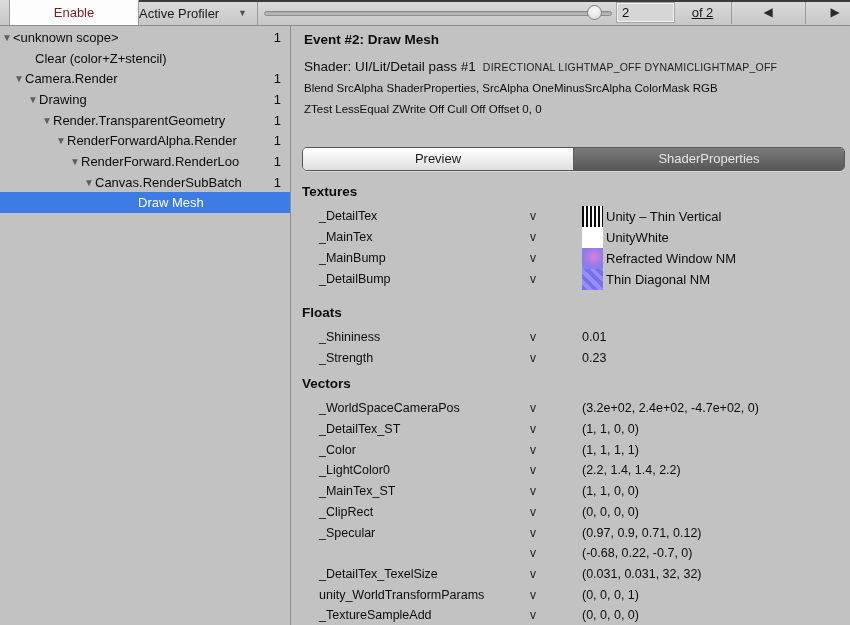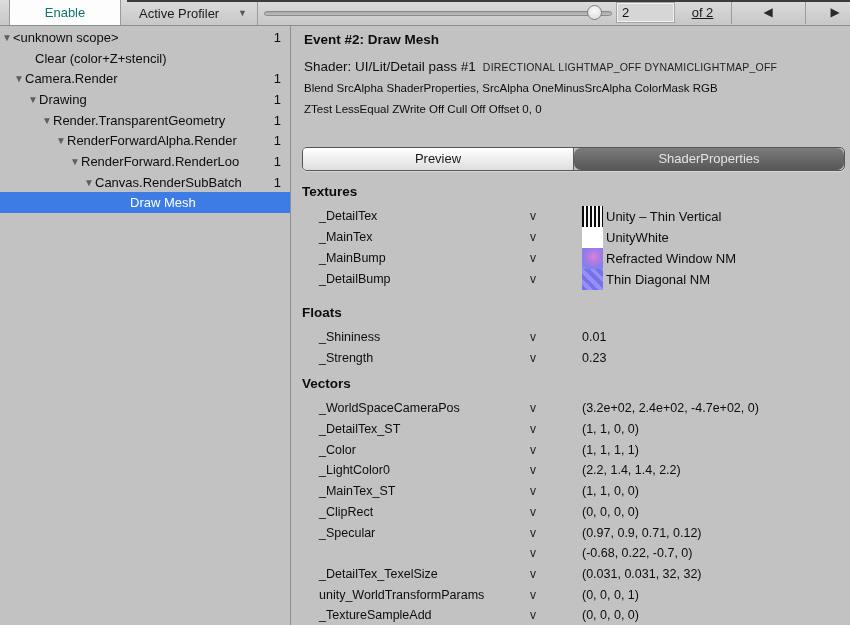--- a/index.html
+++ b/index.html
@@ -6,23 +6,23 @@
   body{width:850px;height:625px;overflow:hidden;background:#c2c2c2;
        font-family:"Liberation Sans","DejaVu Sans",sans-serif;color:#0d0d0d;
        -webkit-font-smoothing:antialiased;position:relative;}
   .abs{position:absolute;}
 
   
   #toolbar{left:0;top:0;width:850px;height:26px;
            background:linear-gradient(#dcdcdc,#c7c7c7);
            border-bottom:1px solid #8e8e8e;box-sizing:border-box;}
   #top-dark-strip{left:127px;top:0;width:723px;height:2px;background:#3c3c3c;}
-  #enable-btn{left:9px;top:0;width:112px;height:25px;background:#fdfdfd;
+  #enable-btn{left:9px;top:0;width:130px;height:25px;background:#fdfdfd;
               border-left:1px solid #9a9a9a;border-right:1px solid #9a9a9a;
-              box-sizing:border-box;text-align:center;line-height:25px;font-size:13px;color:#0f766e;}
+              box-sizing:border-box;text-align:center;line-height:25px;font-size:13px;color:#7f1d1d;}
   #profiler-btn{left:127px;top:2px;width:131px;height:23px;border-right:1px solid #9b9b9b;
               box-sizing:border-box;font-size:13px;color:#1a1a1a;line-height:23px;padding-left:12px;}
   #profiler-arrow{position:absolute;right:10px;top:0;font-size:9px;color:#555;}
   #slider-track{left:264px;top:11px;width:348px;height:5px;border-radius:3px;
               background:linear-gradient(#a8a8a8,#bdbdbd);border:1px solid #8a8a8a;box-sizing:border-box;}
   #slider-thumb{top:5px;width:15px;height:15px;border-radius:50%;
               background:radial-gradient(circle at 50% 35%,#fafafa,#d9d9d9);
               border:1px solid #7e7e7e;box-sizing:border-box;}
   #event-field{left:617px;top:3px;width:57px;height:19px;background:#d6d6d6;
               border:1px solid #f2f2f2;outline:1px solid #a5a5a5;box-sizing:border-box;
@@ -46,21 +46,21 @@
   #shader-line{left:13px;top:33px;font-size:13.5px;white-space:nowrap;}
   #shader-keywords{font-size:10.5px;color:#1f1f1f;margin-left:7px;letter-spacing:.2px;}
   #blend-line{left:13px;top:56px;font-size:11.5px;white-space:nowrap;}
   #ztest-line{left:13px;top:77px;font-size:11.5px;white-space:nowrap;}
 
   
   #tabs{left:11px;top:121px;width:543px;height:24px;border:1px solid #565656;border-radius:5px;
         box-sizing:border-box;display:flex;overflow:hidden;box-shadow:0 1px 0 rgba(255,255,255,.35);}
   .tab{flex:1 1 50%;text-align:center;font-size:13px;line-height:22px;}
   #tab-preview{background:linear-gradient(#ffffff,#dedede);color:#1a1a1a;border-right:1px solid #5e5e5e;}
-  #tab-shaderprops{background:linear-gradient(#7b7b7b,#575757);color:#e4e4e4;border-radius:7px;}
+  #tab-shaderprops{background:linear-gradient(#7b7b7b,#575757);color:#e4e4e4;}
 
   
   #props{left:0;top:150px;width:559px;}
   .section-header{height:24px;line-height:19px;padding-left:11px;font-size:13.5px;font-weight:bold;}
   .mt13{margin-top:13px;} .mt6{margin-top:6px;}
   .prop-row{position:relative;height:20.7px;line-height:20.7px;font-size:12.5px;}
   .tex-row{height:21px;line-height:21px;}
   .prop-name{position:absolute;left:28px;top:0;white-space:nowrap;}
   .prop-flag{position:absolute;left:239px;top:0;font-size:12px;color:#222;}
   .prop-value{position:absolute;left:291px;top:0;white-space:nowrap;}
@@ -127,21 +127,21 @@
       <span class="tree-arrow" style="left: 70px;">▼</span>
       <span class="tree-label" style="left: 81px;">RenderForward.RenderLoo</span>
       <span class="tree-count">1</span>
     </div>
     <div class="tree-row" style="top: 145.55px;">
       <span class="tree-arrow" style="left: 84px;">▼</span>
       <span class="tree-label" style="left: 95px;">Canvas.RenderSubBatch</span>
       <span class="tree-count">1</span>
     </div>
     <div class="tree-row selected" style="top: 166.2px;">
-      <span class="tree-label" style="left: 130px;">Draw Mesh</span>
+      <span class="tree-label" style="left: 138px;">Draw Mesh</span>
     </div>
   </div>
 
 <div id="right-panel" class="abs">
   <div id="event-title" class="abs">Event #2: Draw Mesh</div>
   <div id="shader-line" class="abs">
     <span>Shader: UI/Lit/Detail pass #1</span><span id="shader-keywords">DIRECTIONAL LIGHTMAP_OFF DYNAMICLIGHTMAP_OFF</span>
   </div>
   <div id="blend-line" class="abs">Blend SrcAlpha ShaderProperties, SrcAlpha OneMinusSrcAlpha ColorMask RGB</div>
   <div id="ztest-line" class="abs">ZTest LessEqual ZWrite Off Cull Off Offset 0, 0</div>

